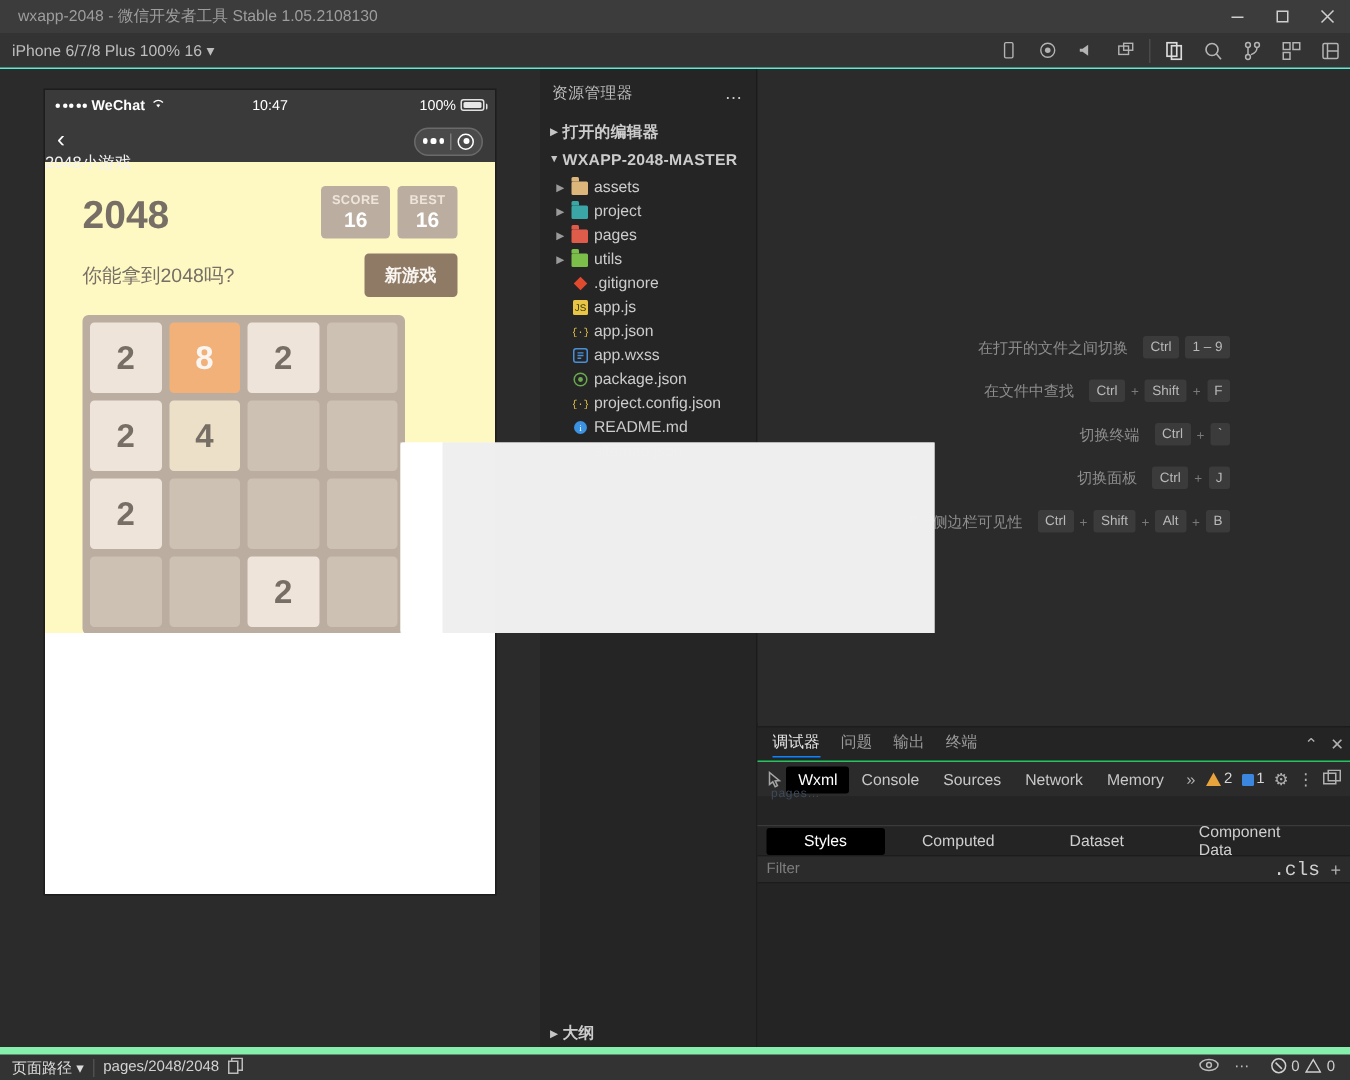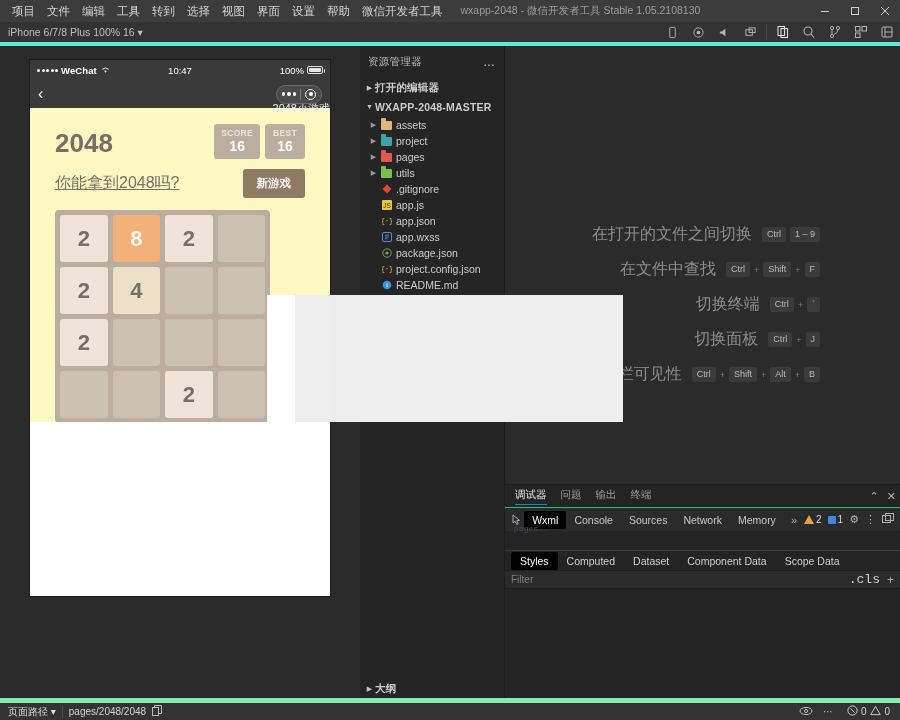--- a/index.html
+++ b/index.html
@@ -30,21 +30,21 @@
   .wc {
     width:30px; height:22px; display:flex; align-items:center; justify-content:center;
     color:#cfcfcf; font-size:11px;
   }
   .wc svg { display:block; }
 
   
   .toolbar {
     position:absolute; left:0; top:22px; width:900px; height:24px;
     background:#333333; display:flex; align-items:center;
-    border-bottom:4px solid #5eead4;
+    border-bottom:1px solid #5eead4;
   }
   .device-sel {
     color:#bdbdbd; font-size:10.5px; padding-left:8px; white-space:nowrap;
   }
   .tb-spacer { flex:1; }
   .tb-group { display:flex; align-items:center; }
   .tb-btn {
     width:26px; height:24px; display:flex; align-items:center; justify-content:center;
     color:#b4b4b4;
   }
@@ -75,21 +75,21 @@
     background:#e0e0e0; border-radius:0 1px 1px 0;
   }
   .sb-batt i { display:block; height:100%; width:100%; background:#e6e6e6; border-radius:1px; }
 
   .sim-navbar {
     height:28px; background:#3a3a3a; color:#fff;
     display:flex; align-items:center; padding:0 8px; position:relative;
   }
   .nav-back { font-size:16px; line-height:16px; color:#fff; width:18px; }
   .nav-title {
-    position:absolute; left:0; right:0; text-align:right;
+    position:absolute; left:0; right:0; text-align:left;
     font-size:11px; color:#f2f2f2; pointer-events:none;margin-top:28px;
   }
   .nav-caps {
     margin-left:auto; display:flex; align-items:center;
     border:1px solid #6a6a6a; border-radius:11px; height:19px;
     background:#4a4a4a; padding:0 5px; gap:4px; z-index:2;
   }
   .nav-caps .dots { display:flex; gap:2px; }
   .nav-caps .dots i { width:3.5px; height:3.5px; border-radius:50%; background:#fff; display:block; }
   .nav-caps .bar { width:1px; height:11px; background:#7a7a7a; }
@@ -110,21 +110,21 @@
     flex:1; padding-top:4px; font-family:"Liberation Sans", sans-serif;
   }
   .g-scores { display:flex; gap:5px; }
   .score-box {
     background:#bbada0; border-radius:3px; padding:4px 7px 5px 7px;
     text-align:center; min-width:40px;
   }
   .score-label { color:#eee4da; font-size:8.5px; font-weight:bold; letter-spacing:0.3px; }
   .score-val { color:#ffffff; font-size:14px; font-weight:bold; line-height:16px; }
   .g-sub { display:flex; align-items:center; margin-top:10px; }
-  .g-sub-text { color:#776e65; font-size:16px; flex:1;text-decoration:underline; }
+  .g-sub-text { color:#776e65; font-size:13px; flex:1; }
   .g-newbtn {
     background:#8f7a66; color:#f9f6f2; font-size:11.5px; font-weight:bold;
     border:none; border-radius:3px; padding:7px 14px; cursor:pointer;
   }
   .g-grid {
     margin-top:12px; background:#bbada0; border-radius:4px;
     padding:5px; display:grid; grid-template-columns:repeat(4,1fr);
     grid-template-rows:repeat(4,47px); gap:5px; width:215px;
   }
   .g-cell {
@@ -184,21 +184,21 @@
   
   .shortcuts {
     position:absolute; left:505px; top:46px; right:0; bottom:238px;
     background:#2b2b2b;
   }
   .sc-list { position:absolute; right:80px; top:178px; }
   .sc-row {
     display:flex; align-items:center; justify-content:flex-end;
     margin-bottom:14px; white-space:nowrap;
   }
-  .sc-label { color:#8d8d8d; font-size:16px; margin-right:10px; }
+  .sc-label { color:#8d8d8d; font-size:10px; margin-right:10px; }
   .sc-keys { display:flex; align-items:center; gap:4px; }
   .key {
     background:#3b3b3b; color:#b9b9b9; font-size:9px;
     border-radius:2px; padding:2px 5px; line-height:11px;
     font-family:"Liberation Sans", sans-serif;
   }
   .plus { color:#7a7a7a; font-size:9px; }
 
   
   .devtools {
@@ -245,21 +245,21 @@
     letter-spacing:0.5px;
   }
 
   .dt-sep { height:20px; background:#242424; border-bottom:1px solid #3a3a3a; }
 
   .dt-subtabs {
     height:20px; background:#242424; display:flex; align-items:center;
     padding-left:6px; border-bottom:1px solid #1c1c1c;
   }
   .st {
-    color:#cfcfcf; font-size:10.5px; padding:3px 9px; border-radius:2px; cursor:pointer;
+    color:#cfcfcf; font-size:10.5px; padding:3px 25px; border-radius:2px; cursor:pointer;
   }
   .st.active { background:#000000; color:#ffffff; }
 
   .dt-filter {
     height:18px; background:#2b2b2b; display:flex; align-items:center;
     padding:0 6px; border-bottom:1px solid #1c1c1c;
   }
   .dt-filter .ph { color:#7e7e7e; font-size:10px; flex:1; }
   .dt-filter .cls {
     color:#d0d0d0; font-size:13px; font-family:"Liberation Mono", monospace; margin-right:7px;
@@ -306,33 +306,20 @@
   .expl-vline {
     position:absolute; left:504px; top:46px; width:1px; bottom:22px; background:#1c1c1c;
   }
 </style>
 </head>
 <body>
 
 <div id="app">
 
   <div class="titlebar">
-    <div class="menu">
-      <div class="menu-item">项目</div>
-      <div class="menu-item">文件</div>
-      <div class="menu-item">编辑</div>
-      <div class="menu-item">工具</div>
-      <div class="menu-item">转到</div>
-      <div class="menu-item">选择</div>
-      <div class="menu-item">视图</div>
-      <div class="menu-item">界面</div>
-      <div class="menu-item">设置</div>
-      <div class="menu-item">帮助</div>
-      <div class="menu-item">微信开发者工具</div>
-    </div>
     <div class="win-title">wxapp-2048 - 微信开发者工具 Stable 1.05.2108130</div>
     <div class="wincontrols">
       <div class="wc">
         <svg width="10" height="10" viewBox="0 0 10 10">
             <rect x="1" y="5" width="8" height="1" fill="#cfcfcf"></rect>
           </svg>
       </div>
       <div class="wc">
         <svg width="10" height="10" viewBox="0 0 10 10">
             <rect x="1.5" y="1.5" width="7" height="7" fill="none" stroke="#cfcfcf" stroke-width="1"></rect>

